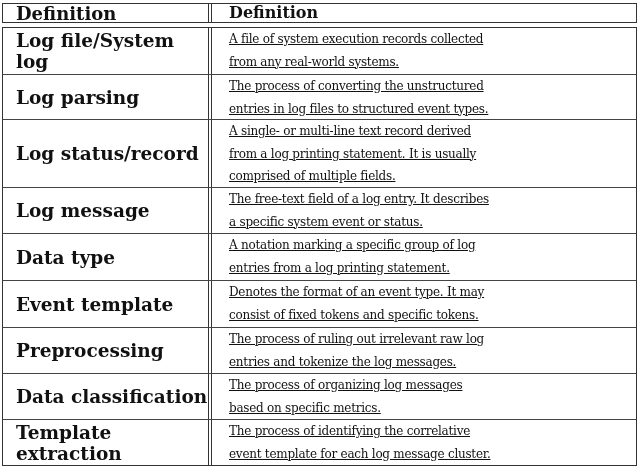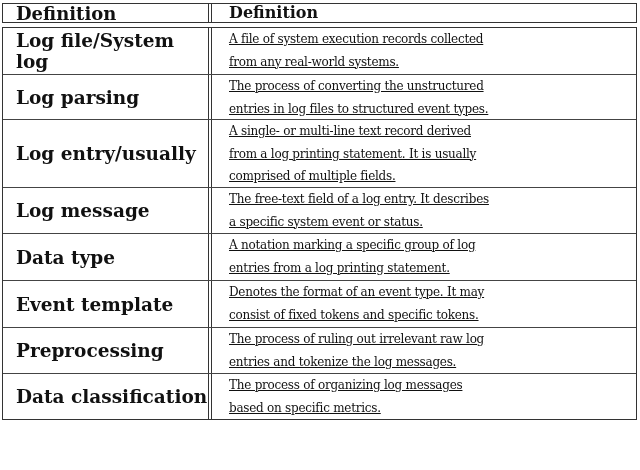--- a/index.html
+++ b/index.html
@@ -39,21 +39,21 @@
     </div>
     <div class="row" style="height:45px">
       <div class="c1">
           <span class="term">Log parsing</span>
         </div>
       <div class="c2 def">The process of converting the unstructured
 entries in log files to structured event types.</div>
     </div>
     <div class="row" style="height:68px">
       <div class="c1">
-          <span class="term">Log entry/usually</span>
+          <span class="term">Log status/record</span>
         </div>
       <div class="c2 def">A single- or multi-line text record derived
 from a log printing statement. It is usually
 comprised of multiple fields.</div>
     </div>
     <div class="row" style="height:46px">
       <div class="c1">
           <span class="term">Log message</span>
         </div>
       <div class="c2 def">The free-text field of a log entry. It describes
@@ -80,14 +80,21 @@
       <div class="c2 def">The process of ruling out irrelevant raw log
 entries and tokenize the log messages.</div>
     </div>
     <div class="row" style="height:46px">
       <div class="c1">
           <span class="term">Data classification</span>
         </div>
       <div class="c2 def">The process of organizing log messages
 based on specific metrics.</div>
     </div>
+    <div class="row" style="height:46px">
+      <div class="c1">
+          <span class="term">Template extraction</span>
+        </div>
+      <div class="c2 def">The process of identifying the correlative
+event template for each log message cluster.</div>
+    </div>
   </div>
 </div>
 
 </body></html>

